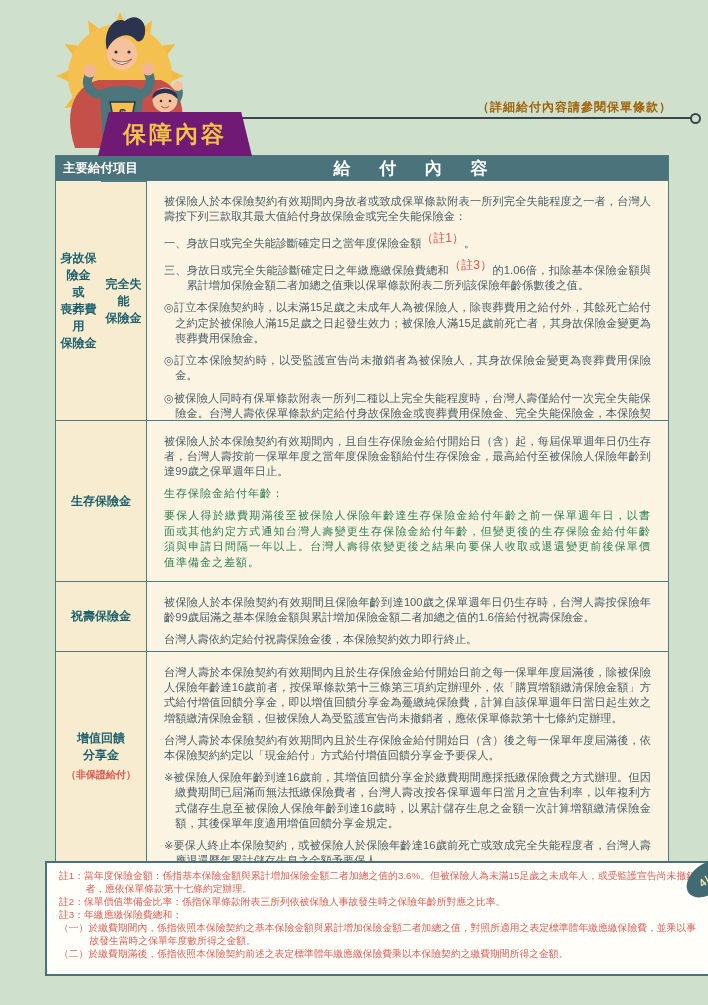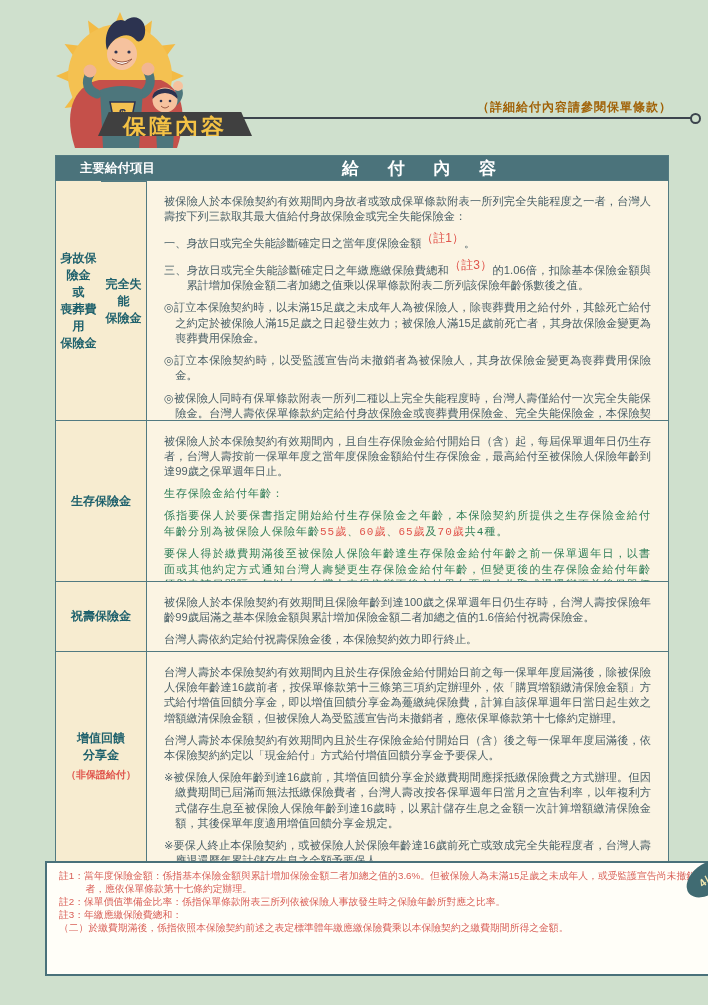--- a/index.html
+++ b/index.html
@@ -6,42 +6,42 @@
   body{
     width:708px;height:1005px;position:relative;overflow:hidden;
     background:#cfe0cd;
     font-family:"Liberation Sans","DejaVu Sans",sans-serif;
   }
   .page{position:absolute;inset:0;}
 
   
   .mascot{position:absolute;left:45px;top:10px;z-index:4;}
   .banner{
-    position:absolute;left:98px;top:112px;width:154px;height:24px;z-index:5;
-    background:#404040;clip-path:polygon(7% 0,93% 0,100% 100%,0 100%);
-    display:flex;align-items:flex-start;justify-content:center;
+    position:absolute;left:98px;top:112px;width:154px;height:44px;z-index:5;
+    background:#701a75;clip-path:polygon(7% 0,93% 0,100% 100%,0 100%);
+    display:flex;align-items:center;justify-content:center;
     color:#f4c245;font-size:23px;font-weight:bold;letter-spacing:3px;
   }
   .top-note{
     position:absolute;right:36px;top:99px;z-index:3;
     color:#a16207;font-size:12px;font-weight:bold;letter-spacing:1px;
   }
   .top-rule{position:absolute;left:188px;right:16px;top:117px;height:2px;background:#3c444d;z-index:2;}
   .rule-ring{
     position:absolute;right:-9px;top:-4px;width:7px;height:7px;
     border:2px solid #3c444d;border-radius:50%;background:#cfe0cd;
   }
 
   
   .benefit-table{
     position:absolute;left:55px;top:155px;width:612px;
     border:1px solid #527a81;background:#fbf4e3;z-index:1;
   }
   .thead{display:flex;align-items:center;background:#4b737b;color:#ffffff;height:24px;font-weight:bold;}
-  .th-left{flex:none;width:90px;padding-left:24px;font-size:12.5px;}
+  .th-left{flex:none;width:90px;padding-left:7px;font-size:12.5px;}
   .th-right{flex:1;text-align:center;font-size:17px;letter-spacing:12px;text-indent:12px;}
   .trow{display:flex;border-top:1px solid #527a81;overflow:hidden;}
   .r1{height:239px;}.r2{height:160px;}.r3{height:69px;}.r4{height:209px;}
   .tlabels{flex:none;width:90px;background:#f7ecd0;border-right:1px solid #527a81;display:flex;}
   .tlabel{
     flex:1;display:flex;flex-direction:column;justify-content:center;align-items:center;
     text-align:center;color:#1f616c;font-weight:bold;font-size:12px;line-height:17px;padding:4px 2px;
   }
   .tlabel + .tlabel{border-top:1px solid #527a81;}
   .tlabel .red-small{color:#e0544c;font-size:10px;margin-top:2px;text-align:center;}
@@ -164,21 +164,20 @@
 
     <div class="trow r2">
       <div class="tlabels">
         <div class="tlabel">
             <div>生存保險金</div>
           </div>
       </div>
       <div class="tcontent">
           <p><span>被保險人於本保險契約有效期間內，且自生存保險金給付開始日（含）起，每屆保單週年日仍生存者，台灣人壽按前一保單年度之當年度保險金額給付生存保險金，最高給付至被保險人保險年齡到達99歲之保單週年日止。</span></p>
           <p class="greenp gap"><span>生存保險金給付年齡：</span></p>
-          <p class="greenp"><span>係指要保人於要保書指定開始給付生存保險金之年齡，本保險契約所提供之生存保險金給付年齡分別為被保險人保險年齡</span><span class="red">55歲</span><span>、</span><span class="red">60歲</span><span>、</span><span class="red">65歲</span><span>及</span><span class="red">70歲</span><span>共4種。</span></p>
           <p class="greenp"><span>要保人得於繳費期滿後至被保險人保險年齡達生存保險金給付年齡之前一保單週年日，以書面或其他約定方式通知台灣人壽變更生存保險金給付年齡，但變更後的生存保險金給付年齡須與申請日間隔一年以上。台灣人壽得依變更後之結果向要保人收取或退還變更前後保單價值準備金之差額。</span></p>
         </div>
     </div>
 
     <div class="trow r3">
       <div class="tlabels">
         <div class="tlabel">
             <div>祝壽保險金</div>
           </div>
       </div>
@@ -203,18 +202,19 @@
           <p class="hang1"><span>※要保人終止本保險契約，或被保險人於保險年齡達16歲前死亡或致成完全失能程度者，台灣人壽應退還歷年累計儲存生息之金額予要保人。</span></p>
           <p class="hang1"><span>※台灣人壽於每一保單年度屆滿後，應將該增值回饋分享金之金額，以書面或電子郵件方式通知要保人。</span></p>
         </div>
     </div>
   </div>
 
   <div class="notes">
       <p class="fn-hang"><span>註1：當年度保險金額：係指基本保險金額與累計增加保險金額二者加總之值的3.6%。但被保險人為未滿15足歲之未成年人，或受監護宣告尚未撤銷者，應依保單條款第十七條約定辦理。</span></p>
       <p class="fn-hang"><span>註2：保單價值準備金比率：係指保單條款附表三所列依被保險人事故發生時之保險年齡所對應之比率。</span></p>
       <p class="fn-hang"><span>註3：年繳應繳保險費總和：</span></p>
+      <p class="fn-sub"><span>（一）於繳費期間內，係指依照本保險契約之基本保險金額與累計增加保險金額二者加總之值，對照所適用之表定標準體年繳應繳保險費，並乘以事故發生當時之保單年度數所得之金額。</span></p>
       <p class="fn-sub"><span>（二）於繳費期滿後，係指依照本保險契約前述之表定標準體年繳應繳保險費乘以本保險契約之繳費期間所得之金額。</span></p>
     </div>
 
   <div class="page-badge">4/6</div>
 
 </div>
 
 </body></html>

